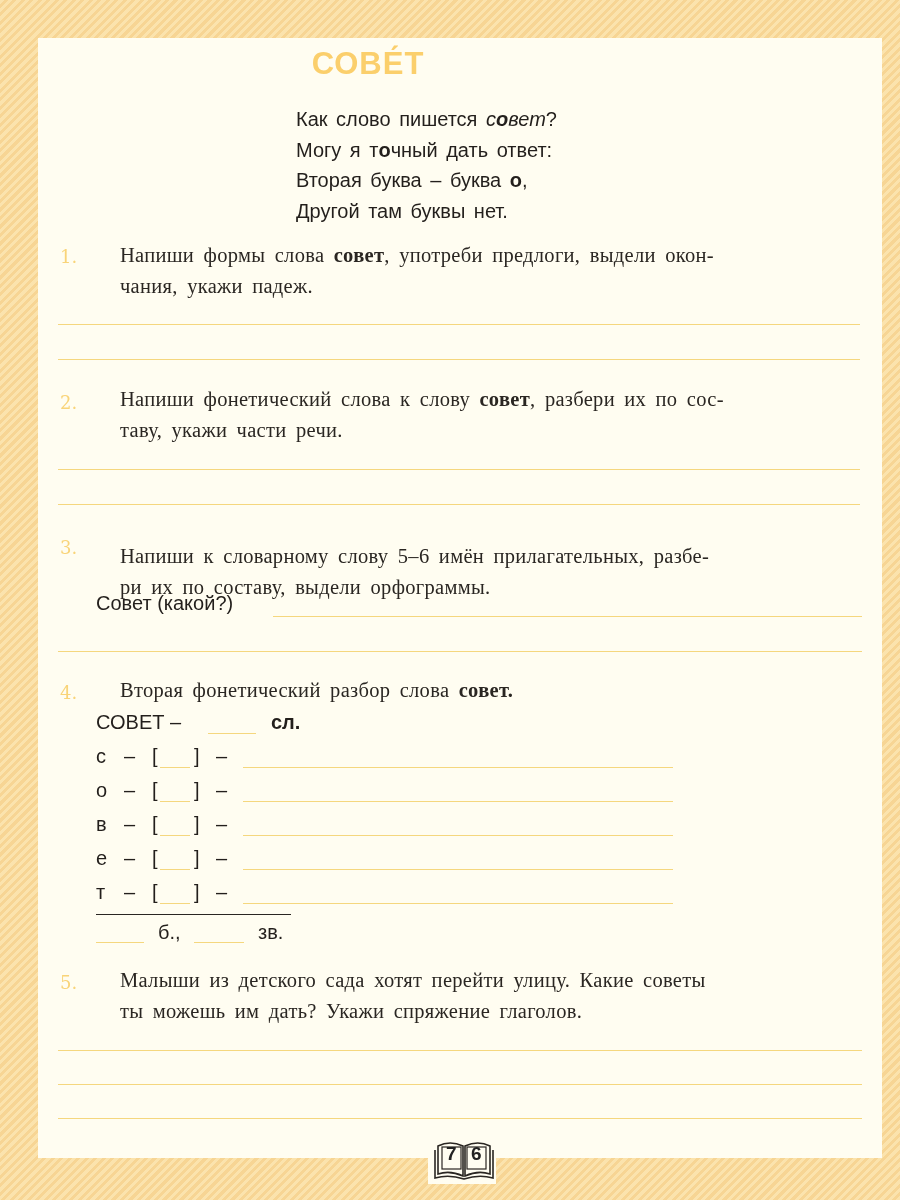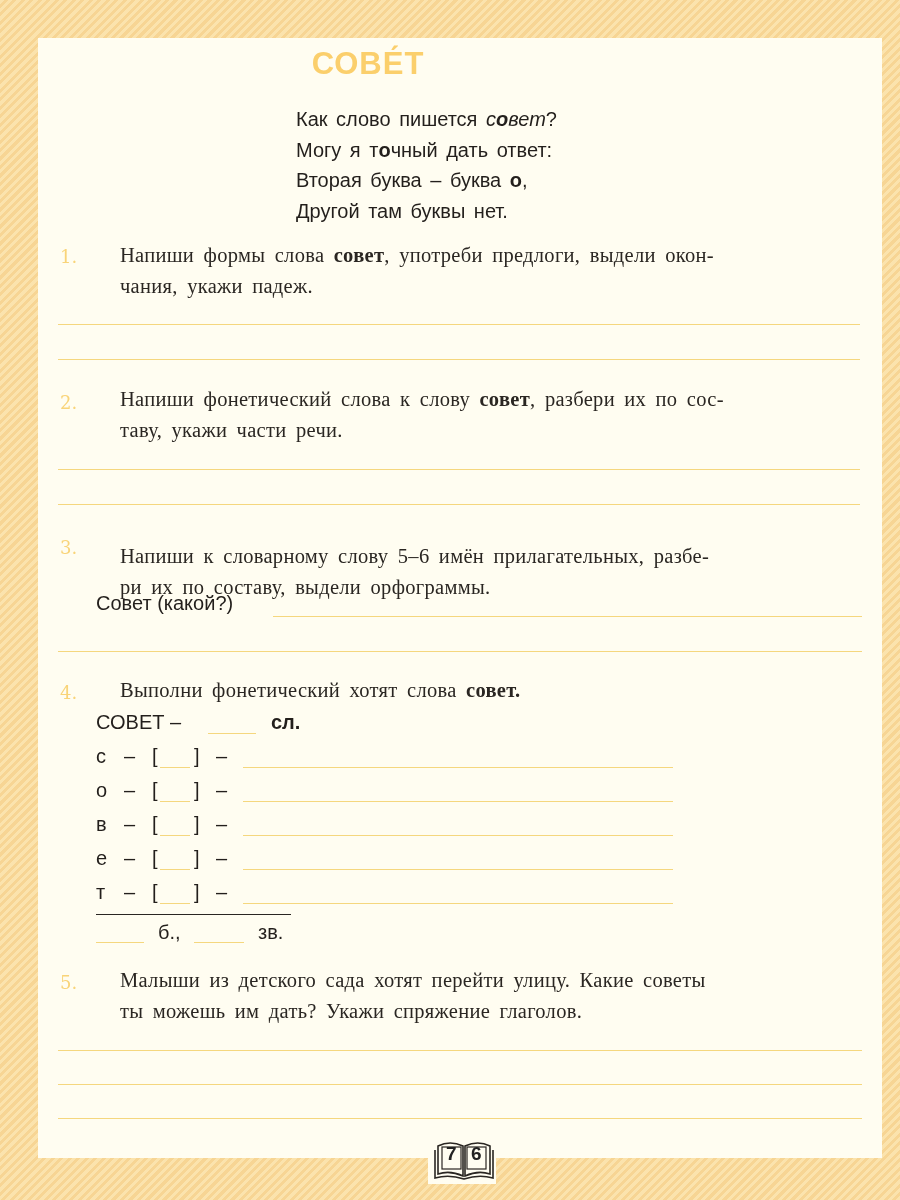--- a/index.html
+++ b/index.html
@@ -92,21 +92,21 @@
 <div class="qtext" style="top:541px;">
   <div style="white-space:nowrap;">Напиши к словарному слову 5–6 имён прилагательных, разбе-</div>
   <div>ри их по составу, выдели орфограммы.</div>
 </div>
 <div class="sans" style="left:96px; top:592px;text-align:center;">Совет (какой?)</div>
 <div class="rule" style="left:273px; width:589px; top:616px;"></div>
 <div class="rule" style="left:58px; width:804px; top:651px;"></div>
 
 <div class="qnum" style="top:682px;">4.</div>
 <div class="qtext" style="top:675px;">
-  <div style="white-space:nowrap;"><span>Выполни фонетический хотят слова </span><b>совет.</b></div>
+  <div style="white-space:nowrap;"><span>Вторая фонетический разбор слова </span><b>совет.</b></div>
 </div>
 <div class="sans" style="left:96px; top:711px;">СОВЕТ –</div>
 <div class="rule" style="left:208px; width:48px; top:733px;"></div>
 <div class="sans" style="left:271px; top:711px;font-weight:bold;">сл.</div>
 
 <div>
   <div class="sans" style="left:96px; top:745px;">с</div>
   <div class="sans" style="left:124px; top:745px;">–</div>
   <div class="sans" style="left:152px; top:745px;">[</div>
   <div class="bracket-box" style="left:160px; top:767px;"></div>

